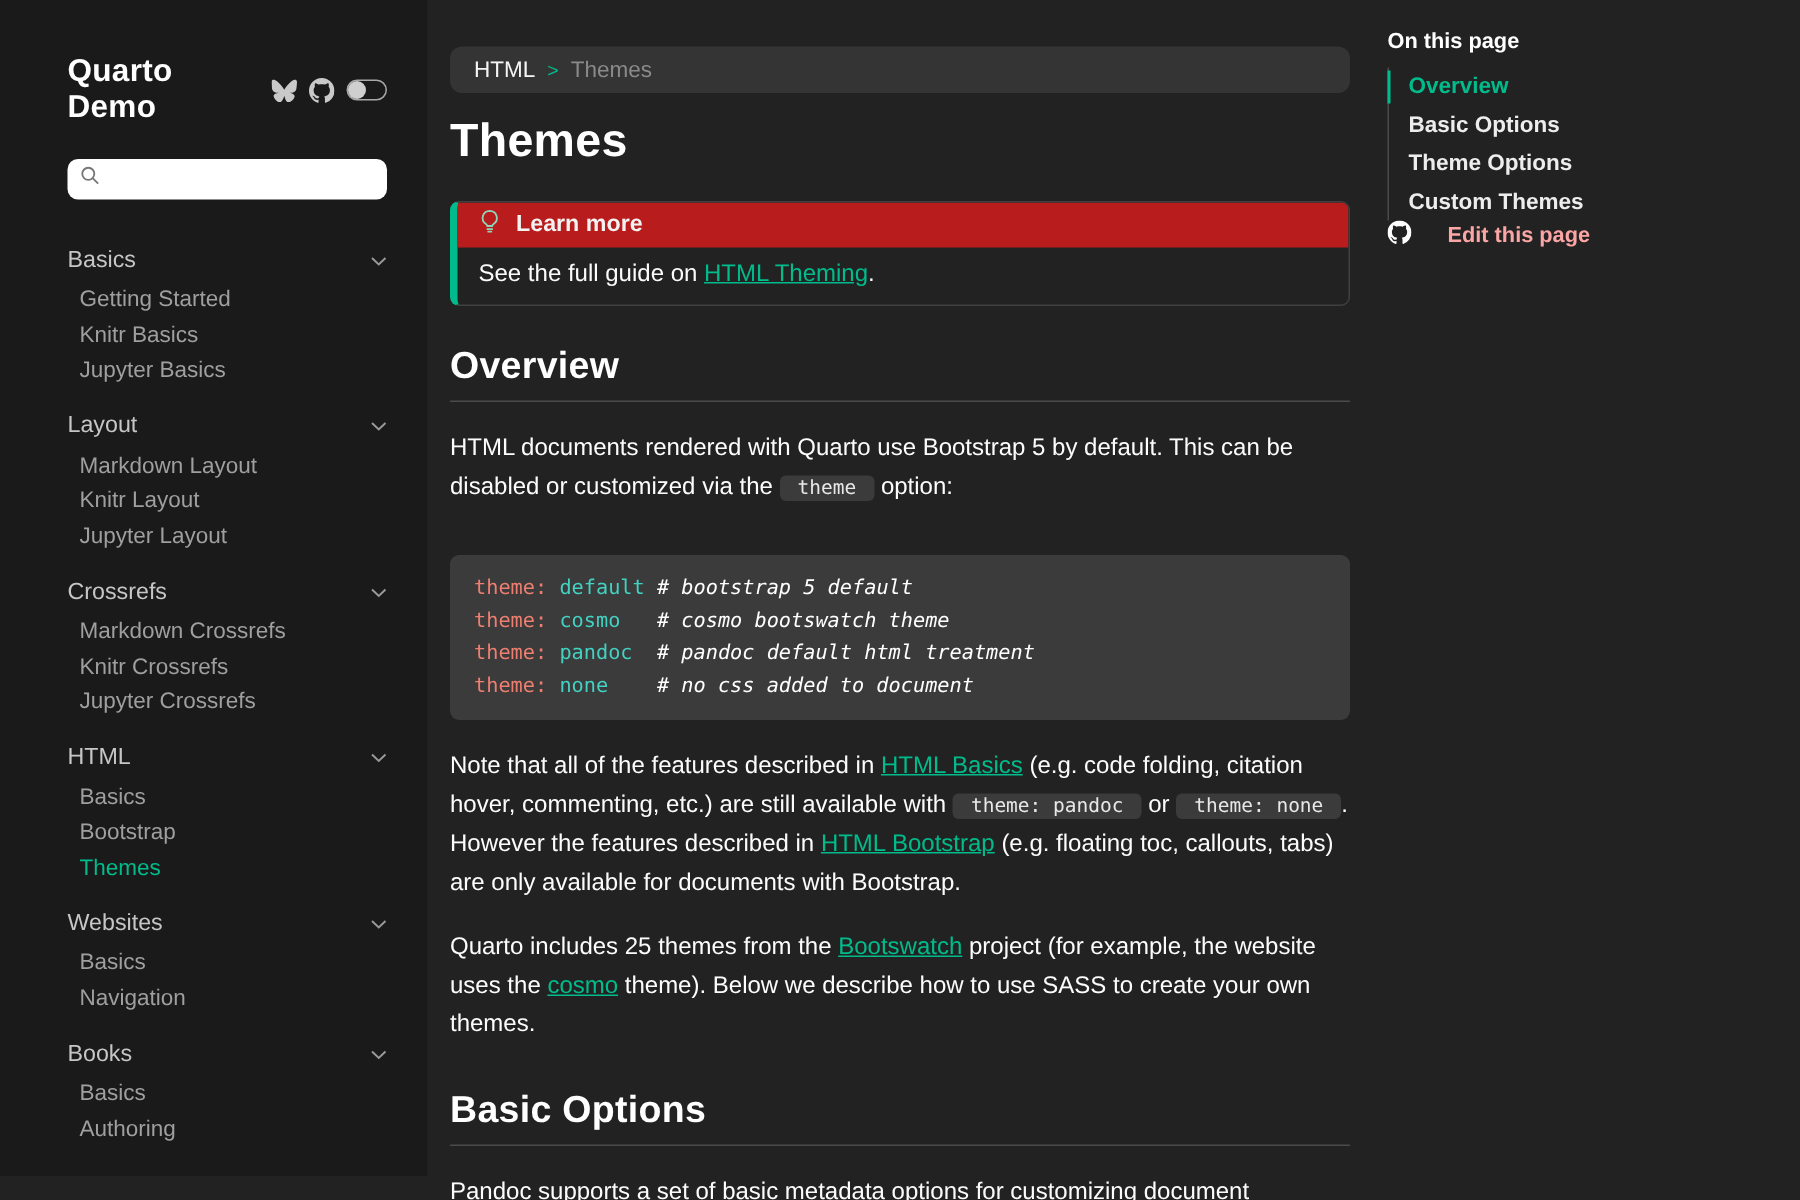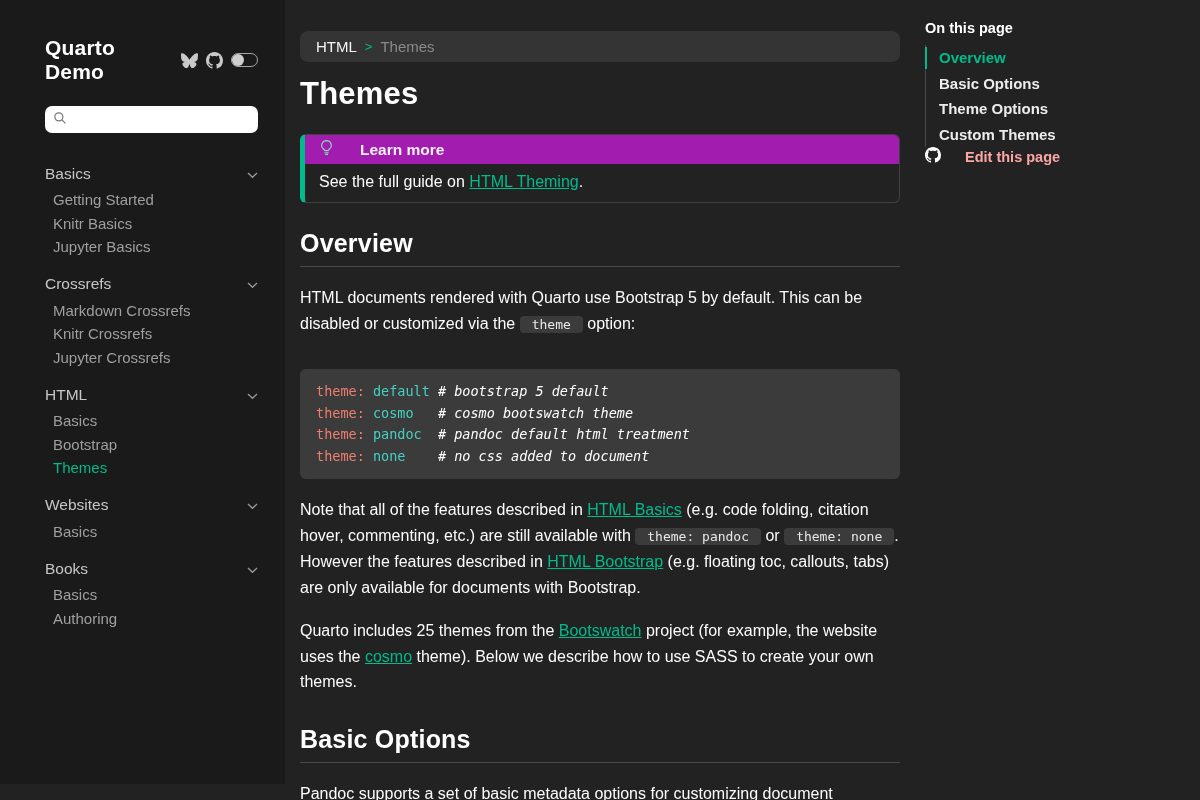--- a/index.html
+++ b/index.html
@@ -48,22 +48,22 @@
   .crumb-link { color:#f5f5f5; cursor:pointer; }
   .crumb-sep { color:#00bc8c; font-size:13px; }
   .crumb-current { color:#8a8a8a; }
   h1.page-title { font-size:31px; font-weight:700; margin:14px 0 0; letter-spacing:.2px; }
   
   .callout {
     margin-top:22px; border:1px solid #404040; border-left:5px solid #00bc8c;
     border-radius:6px; overflow:hidden;
   }
   .callout-header {
-    background:#a21caf; padding:4px 14px; min-height:28px;
-    display:flex; align-items:center; gap:26px;
+    background:#b91c1c; padding:4px 14px; min-height:28px;
+    display:flex; align-items:center; gap:10px;
     font-weight:700; font-size:15.5px; color:#f2f2f2;
   }
   .callout-body { padding:8px 14px 10px; font-size:16px; line-height:20px; color:#fbfbfb; }
   
   .section-heading {
     font-size:25px; font-weight:700; margin:26px 0 0;
     padding-bottom:8px; border-bottom:1px solid #4a4a4a; letter-spacing:.2px;
   }
   .section-heading.mt-lg { margin-top:30px; }
   .para { margin:18px 0 0; font-size:16px; line-height:25.5px; color:#fcfcfc; }
@@ -141,20 +141,33 @@
               <polyline points="1,1 5.5,5.3 10,1"></polyline>
             </svg></span>
       </div>
       <div class="nav-items">
         <div class="nav-item">Getting Started</div>
         <div class="nav-item">Knitr Basics</div>
         <div class="nav-item">Jupyter Basics</div>
       </div>
     </div>
 
+    <div class="nav-section">
+      <div class="nav-header">
+        <span>Layout</span>
+        <span><svg width="11" height="7" viewBox="0 0 11 7" fill="none" stroke="#9a9a9a" stroke-width="1.3">
+              <polyline points="1,1 5.5,5.3 10,1"></polyline>
+            </svg></span>
+      </div>
+      <div class="nav-items">
+        <div class="nav-item">Markdown Layout</div>
+        <div class="nav-item">Knitr Layout</div>
+        <div class="nav-item">Jupyter Layout</div>
+      </div>
+    </div>
 
     <div class="nav-section">
       <div class="nav-header">
         <span>Crossrefs</span>
         <span><svg width="11" height="7" viewBox="0 0 11 7" fill="none" stroke="#9a9a9a" stroke-width="1.3">
               <polyline points="1,1 5.5,5.3 10,1"></polyline>
             </svg></span>
       </div>
       <div class="nav-items">
         <div class="nav-item">Markdown Crossrefs</div>
@@ -179,20 +192,21 @@
 
     <div class="nav-section">
       <div class="nav-header">
         <span>Websites</span>
         <span><svg width="11" height="7" viewBox="0 0 11 7" fill="none" stroke="#9a9a9a" stroke-width="1.3">
               <polyline points="1,1 5.5,5.3 10,1"></polyline>
             </svg></span>
       </div>
       <div class="nav-items">
         <div class="nav-item">Basics</div>
+        <div class="nav-item">Navigation</div>
       </div>
     </div>
 
     <div class="nav-section">
       <div class="nav-header">
         <span>Books</span>
         <span><svg width="11" height="7" viewBox="0 0 11 7" fill="none" stroke="#9a9a9a" stroke-width="1.3">
               <polyline points="1,1 5.5,5.3 10,1"></polyline>
             </svg></span>
       </div>

